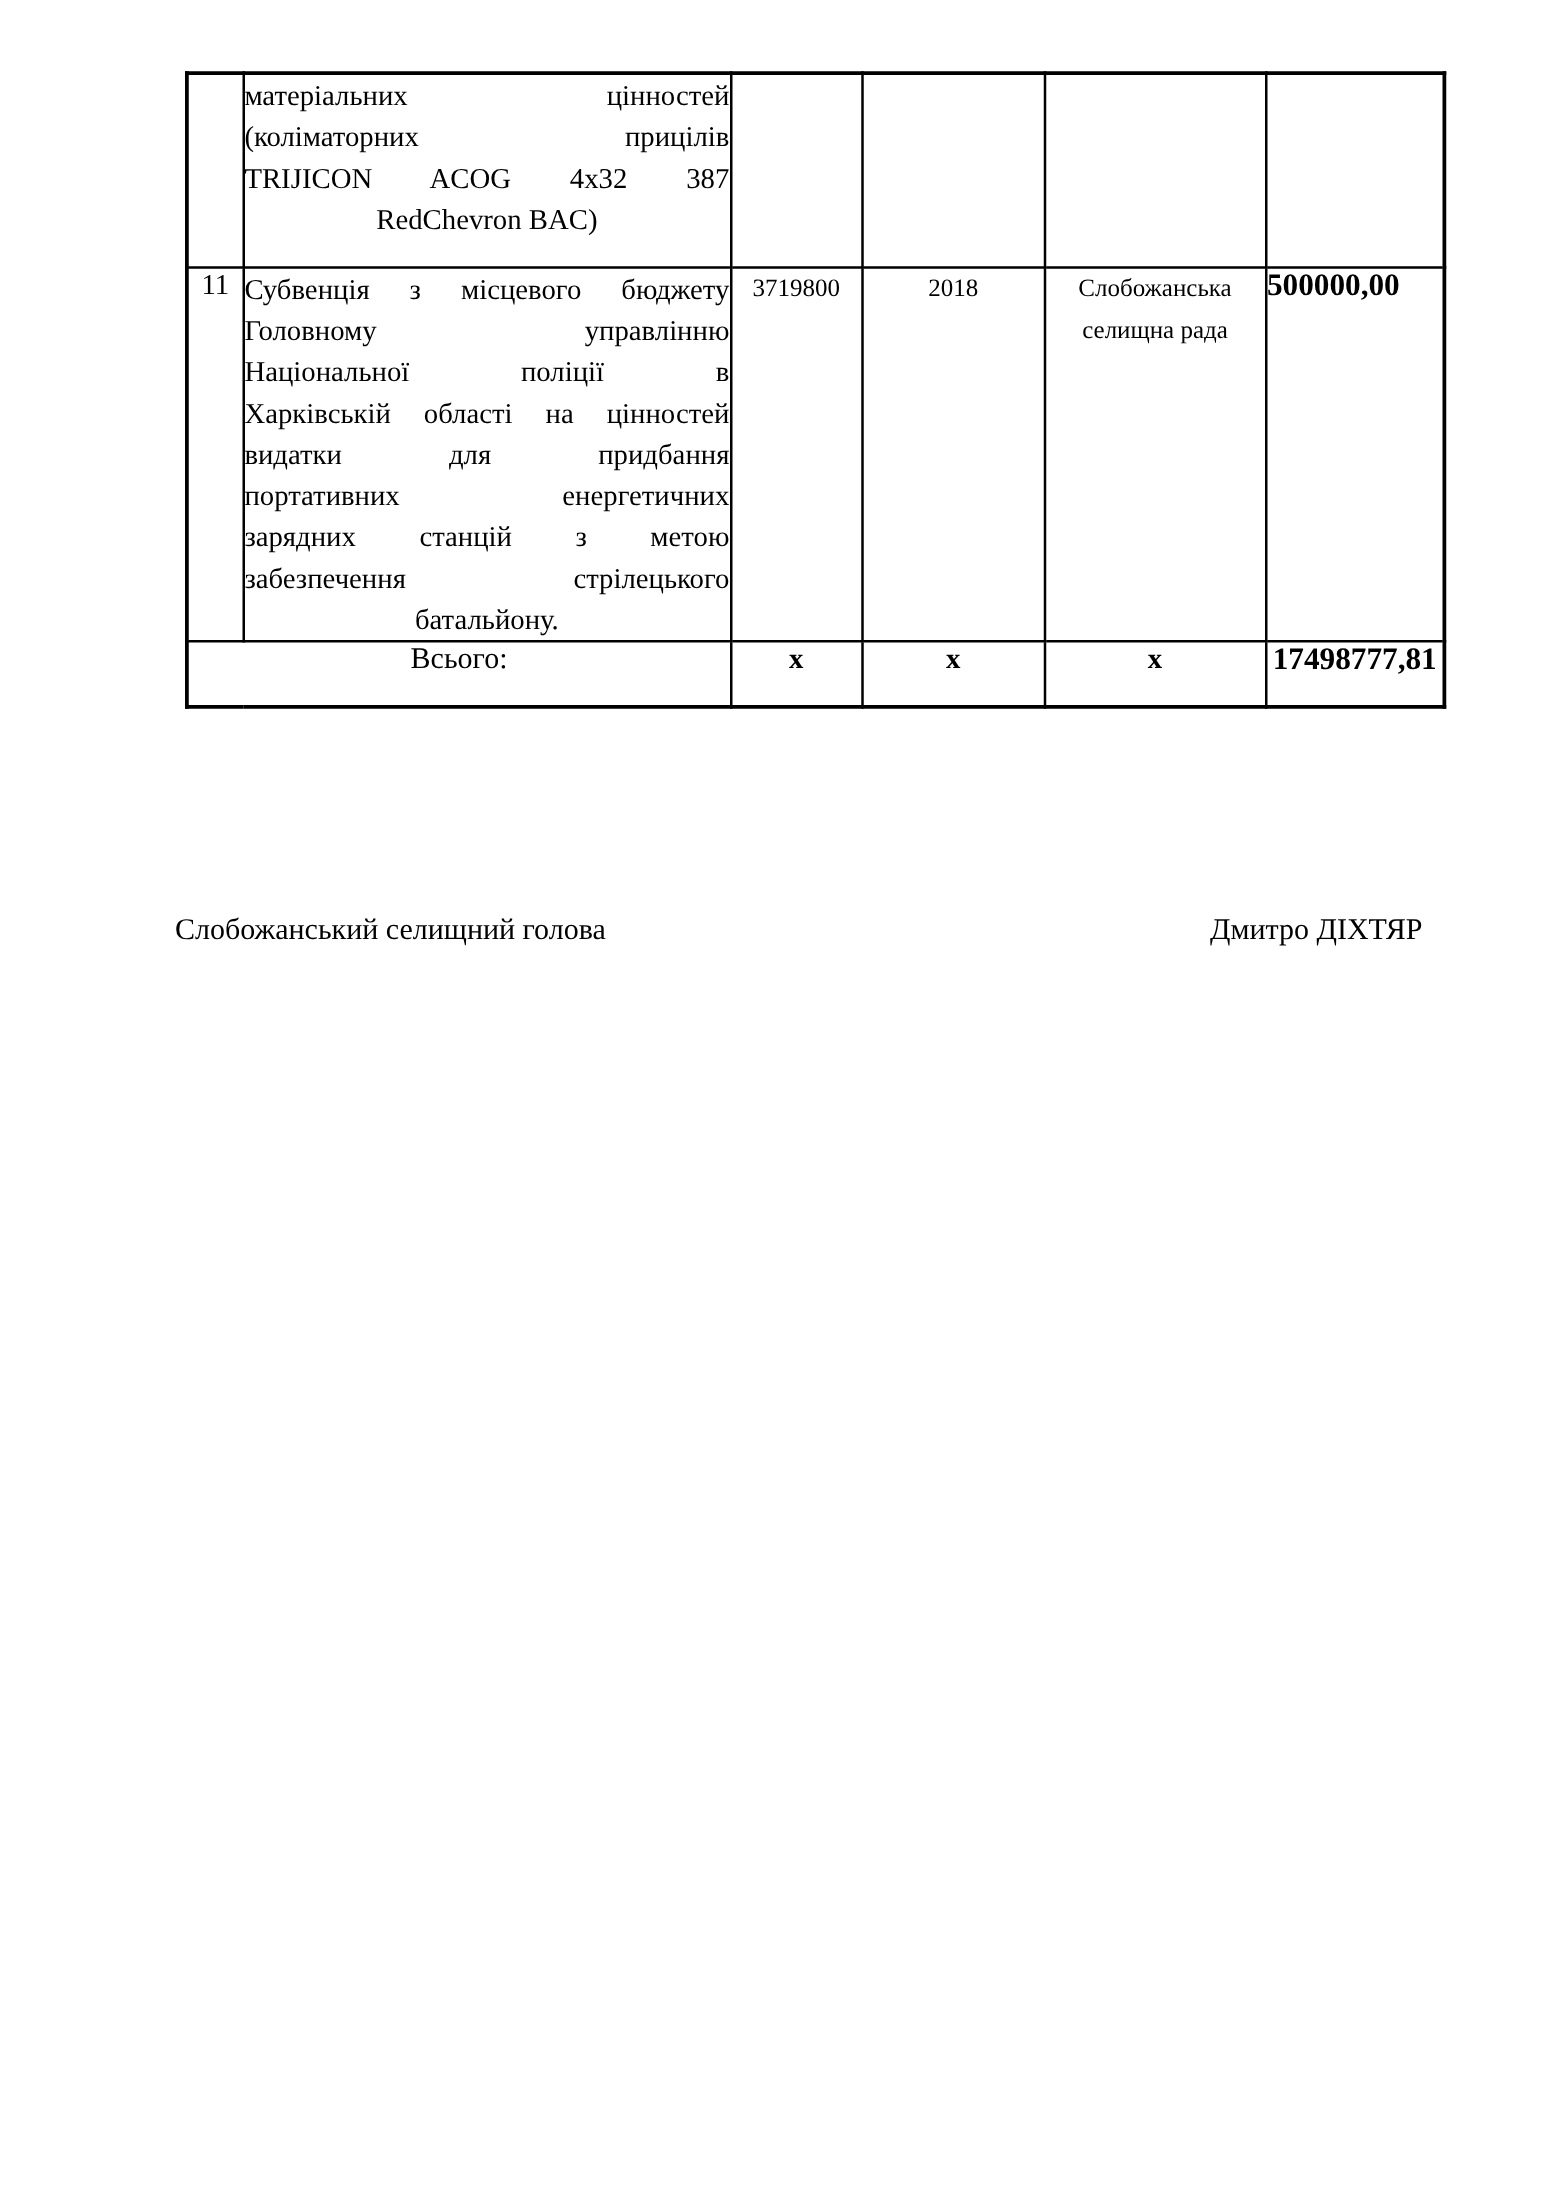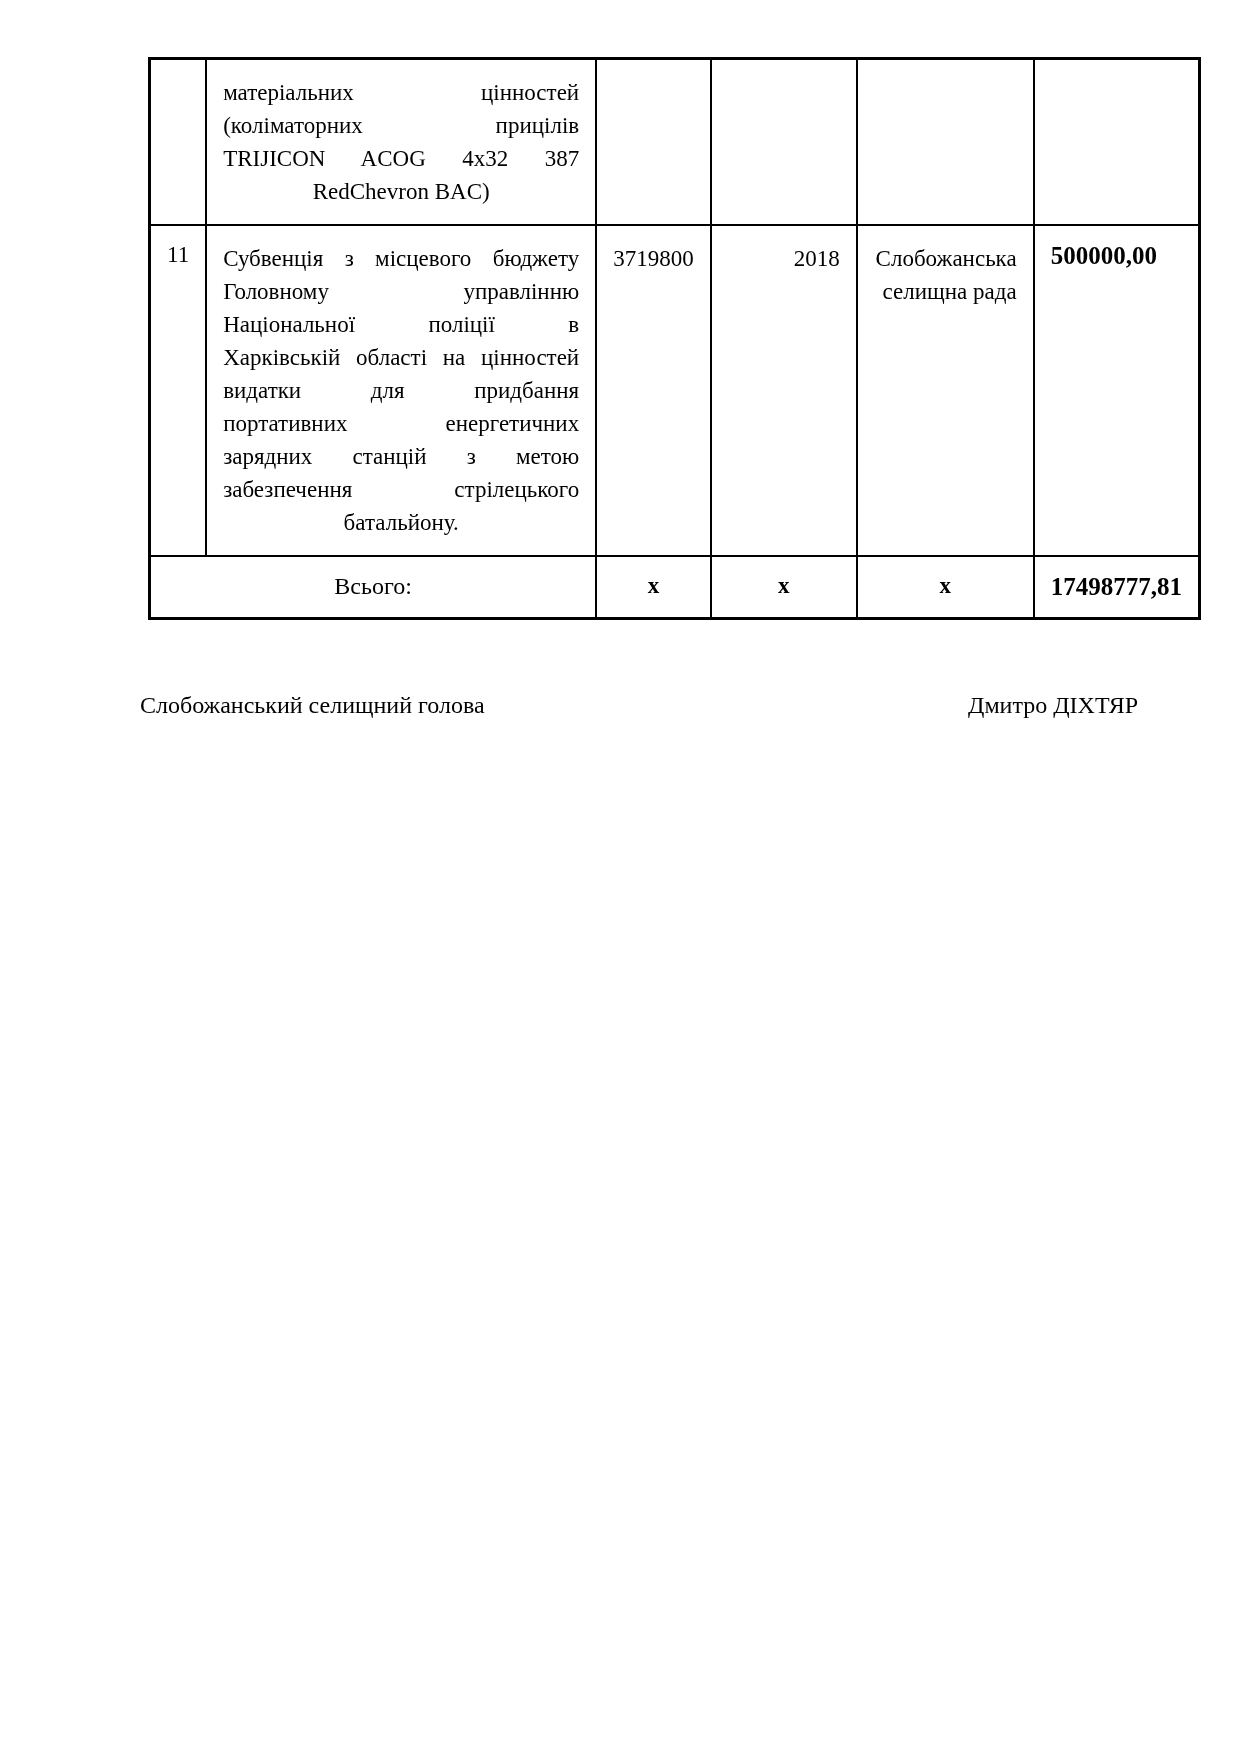--- a/index.html
+++ b/index.html
@@ -21,21 +21,21 @@
     position: absolute;
     left: 148px;
     top: 57px;
     border-collapse: collapse;
     table-layout: fixed;
     border: 3px solid #000;
   }
   table.doc-table td {
     border: 2px solid #000;
     vertical-align: top;
-    padding: 16px;
+    padding: 0;
     overflow: hidden;
   }
   .cell-desc {
     padding: 5px 7px 0 13px;
     font-size: 23px;
     line-height: 33px;
   }
   .jl {
     text-align: justify;
     text-align-last: justify;
@@ -44,23 +44,23 @@
   .jl-last {
     text-align: center;
     white-space: nowrap;
   }
   .cell-num {
     text-align: center;
     padding-top: 6px;
     font-size: 23px;
   }
   .cell-center {
-    text-align: right;
+    text-align: center;
     padding-top: 8px;
-    font-size: 23px;
+    font-size: 20px;
     line-height: 33px;
   }
   .cell-amount {
     text-align: left;
     padding-top: 6px;
     font-size: 25px;
     font-weight: bold;
   }
   .total-label-cell {
     text-align: center;
@@ -76,21 +76,21 @@
   }
   .total-amount-cell {
     text-align: center;
     padding-top: 5px;
     font-size: 25px;
     font-weight: bold;
   }
   .signature-row {
     position: absolute;
     left: 140px;
-    top: 691px;
+    top: 730px;
     width: 998px;
     display: flex;
     justify-content: space-between;
     font-size: 24px;
     line-height: 28px;
   }
 </style>
 </head>
 <body>
 

